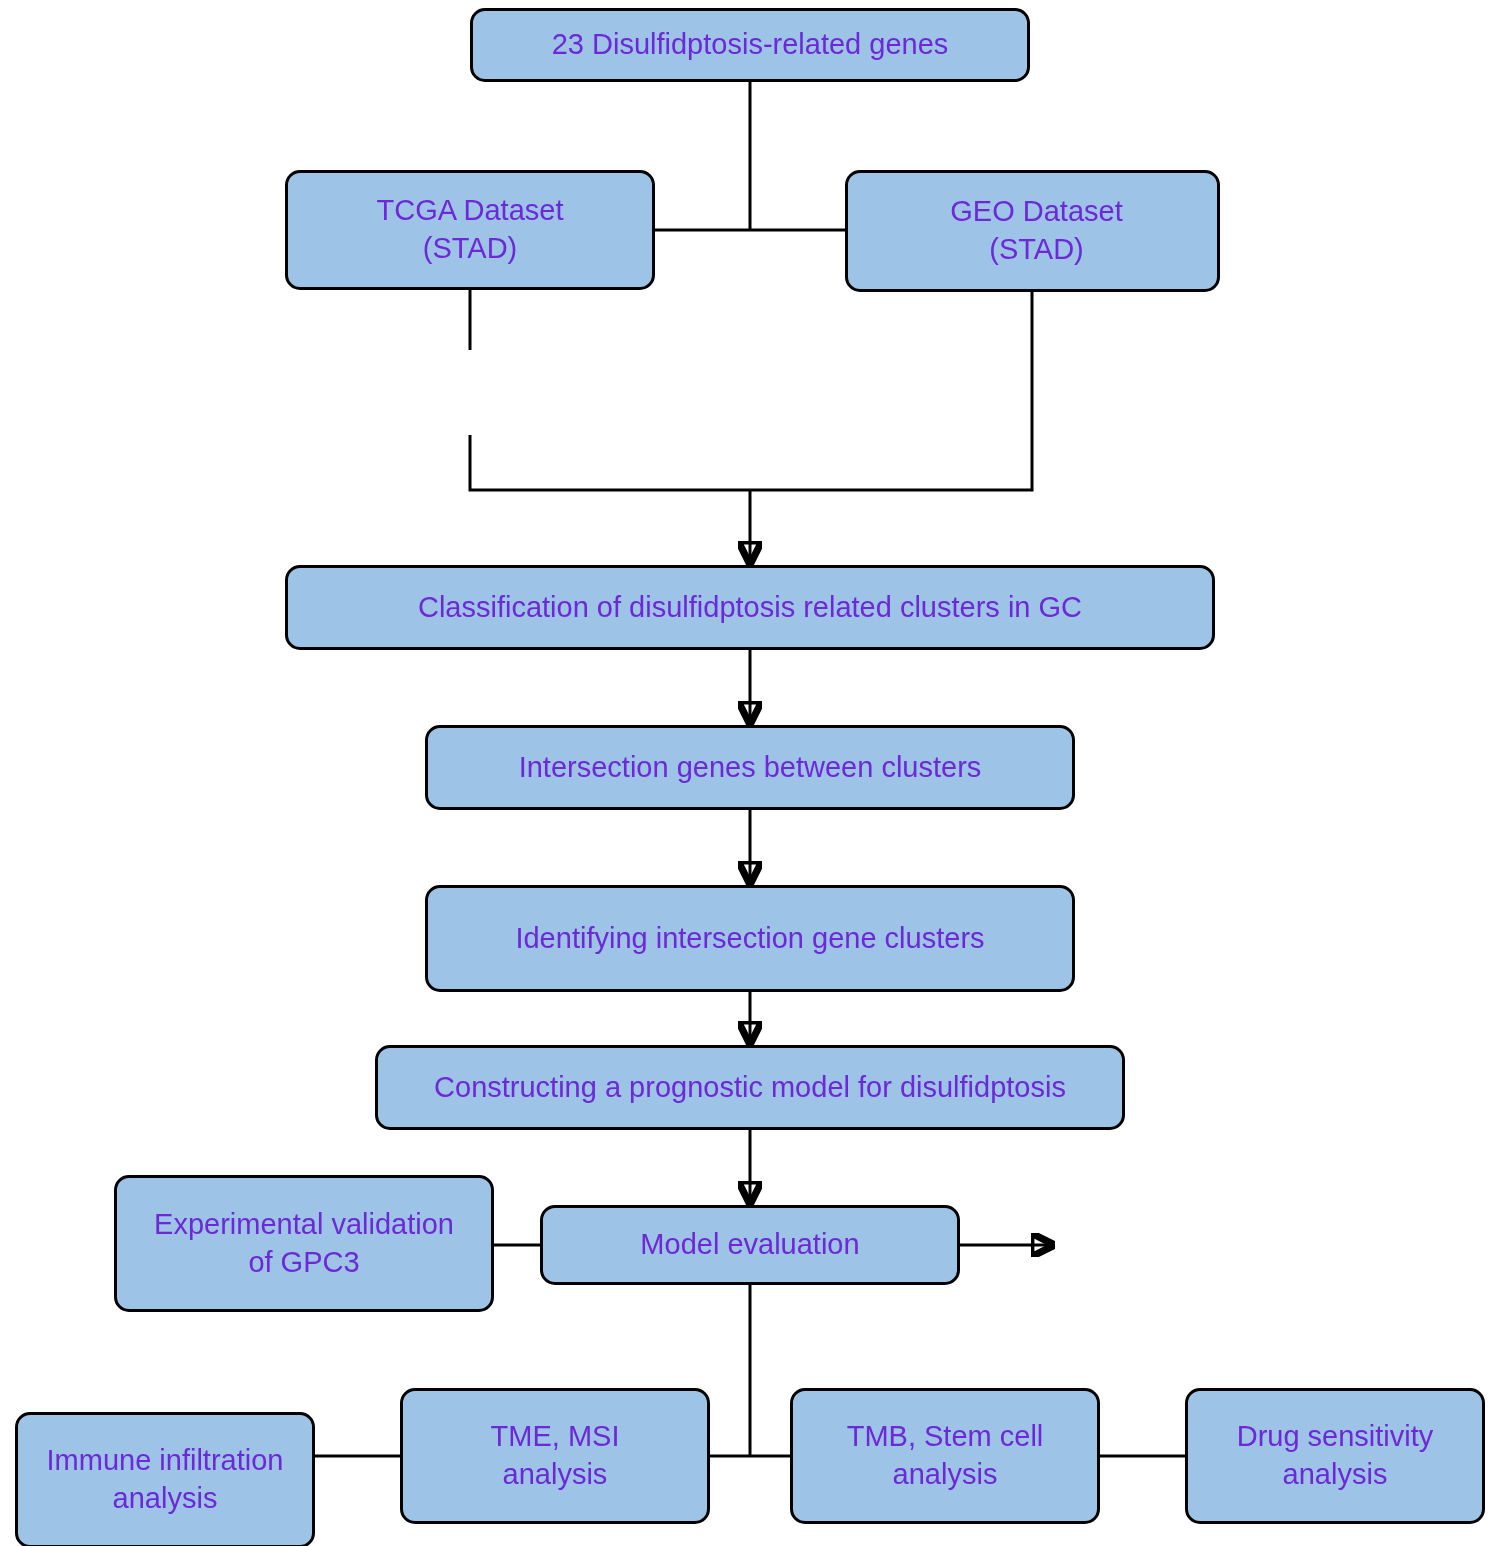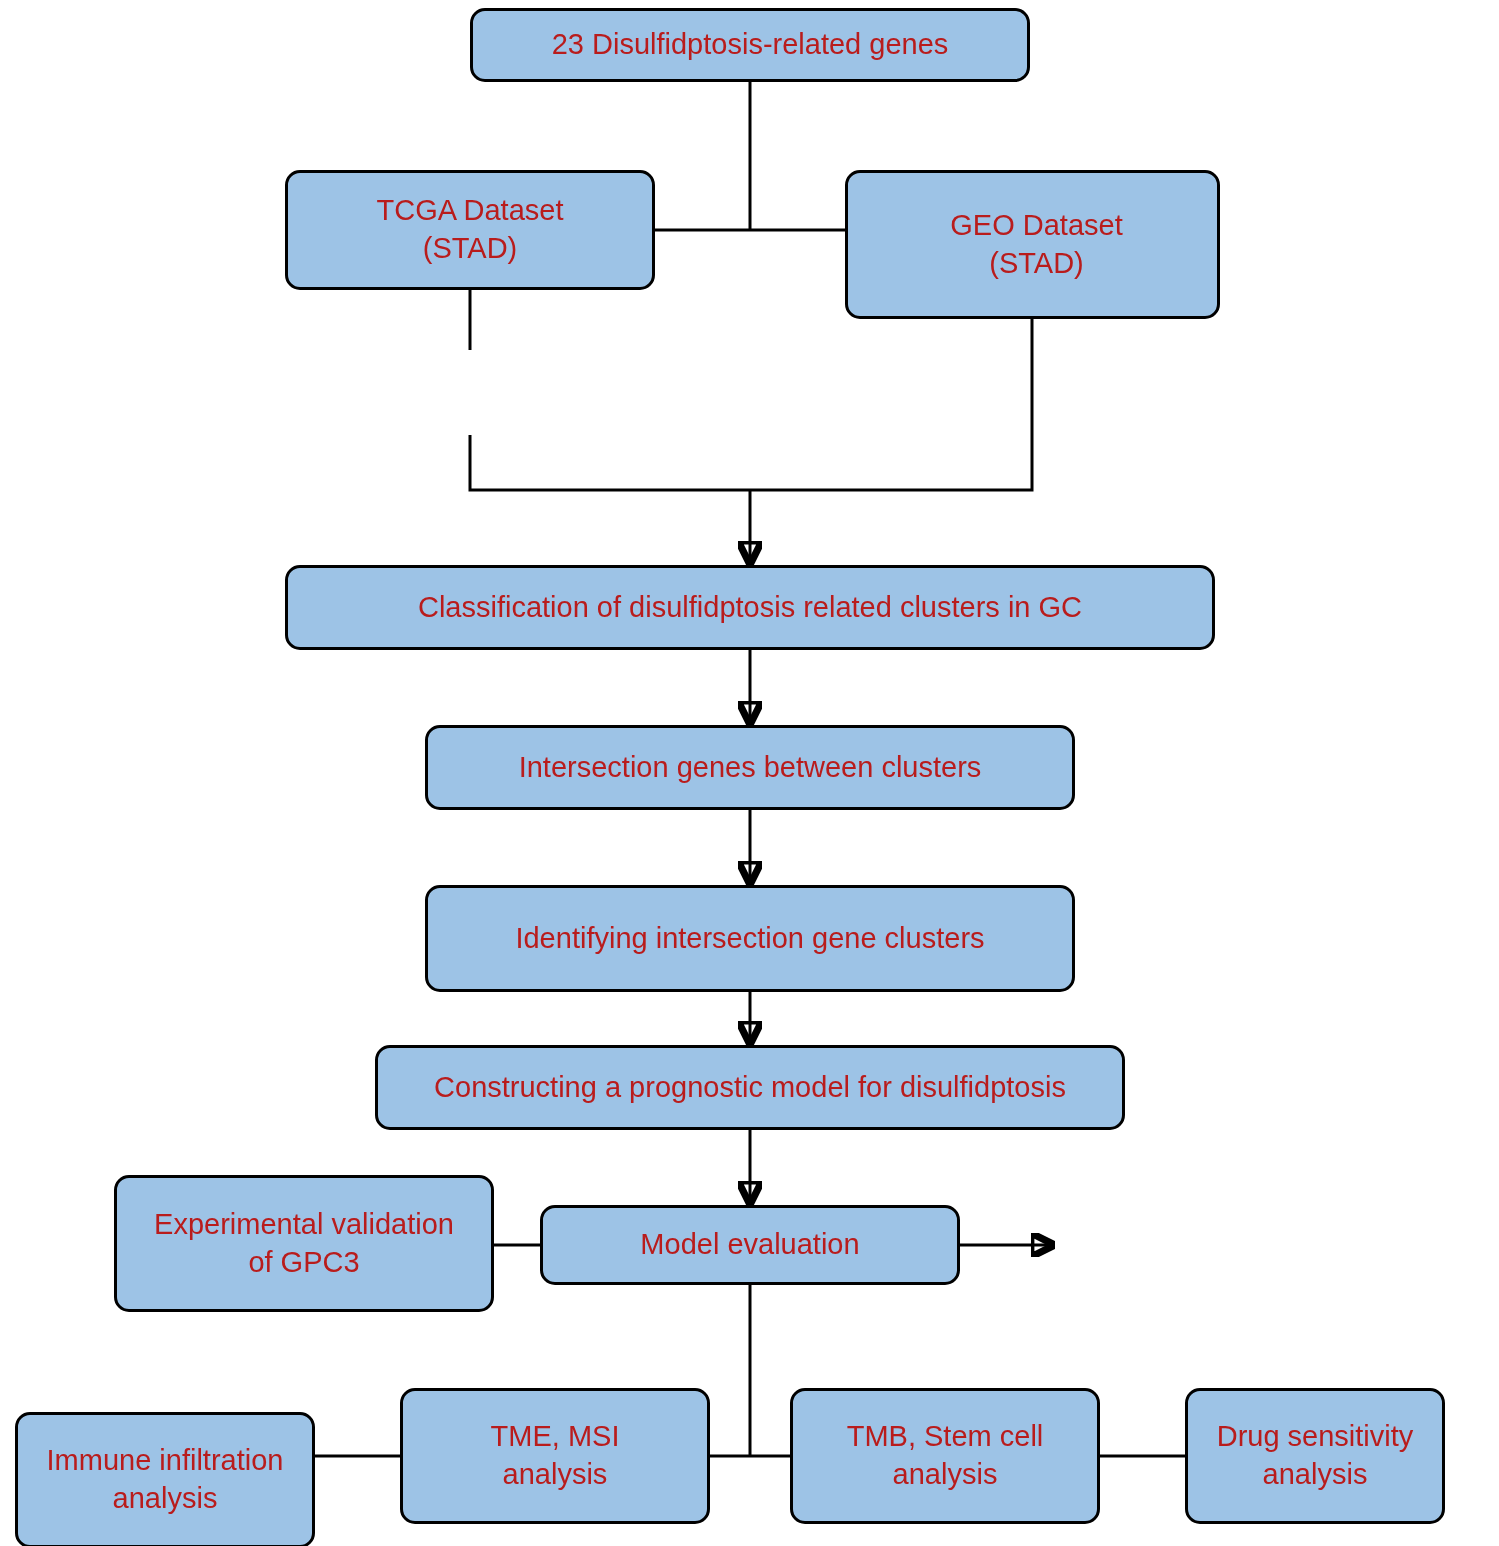--- a/index.html
+++ b/index.html
@@ -31,42 +31,42 @@
   .node {
     position: absolute;
     z-index: 2;
     background: #9DC3E6;
     border: 3px solid #000000;
     border-radius: 15px;
     display: flex;
     align-items: center;
     justify-content: center;
     text-align: center;
-    color: #b91c1c;
+    color: #6d28d9;
     font-size: 29px;
     line-height: 1.3;
     padding: 4px 12px;
   }
   .node .label { white-space: pre-line; }
 
   .n-genes  { left: 470px;  top: 8px;    width: 560px; height: 74px;  }
   .n-tcga   { left: 285px;  top: 170px;  width: 370px; height: 120px; }
-  .n-geo    { left: 845px;  top: 170px;  width: 375px; height: 149px; padding-left: 20px; }
+  .n-geo    { left: 845px;  top: 170px;  width: 375px; height: 122px; padding-left: 20px; }
   .n-deg    { left: 145px;  top: 350px;  width: 650px; height: 85px;  }
   .n-class  { left: 285px;  top: 565px;  width: 930px; height: 85px;  }
   .n-inter  { left: 425px;  top: 725px;  width: 650px; height: 85px;  }
   .n-ident  { left: 425px;  top: 885px;  width: 650px; height: 107px;  }
   .n-constr { left: 375px;  top: 1045px; width: 750px; height: 85px;  }
   .n-model  { left: 540px;  top: 1205px; width: 420px; height: 80px;  }
   .n-exp    { left: 70px;   top: 1175px; width: 380px; height: 137px; margin-left: 44px; }
   .n-single { left: 1055px; top: 1180px; width: 425px; height: 142px; }
   .n-immune { left: 15px;   top: 1388px; width: 300px; height: 136px; margin-top: 24px; }
   .n-tme    { left: 400px;  top: 1388px; width: 310px; height: 136px; }
   .n-tmb    { left: 790px;  top: 1388px; width: 310px; height: 136px; }
-  .n-drug   { left: 1185px; top: 1388px; width: 260px; height: 136px; }
+  .n-drug   { left: 1185px; top: 1388px; width: 300px; height: 136px; }
 </style>
 </head>
 <body>
 
 <div id="canvas">
 
   <svg class="connectors" width="1499" height="1546" viewBox="0 0 1499 1546">
     <defs>
       <marker id="arrow" viewBox="0 0 10 10" refX="8" refY="5" markerWidth="8" markerHeight="8" orient="auto">
         <path d="M 0 0 L 10 5 L 0 10 z" fill="#000000" stroke="none"></path>

